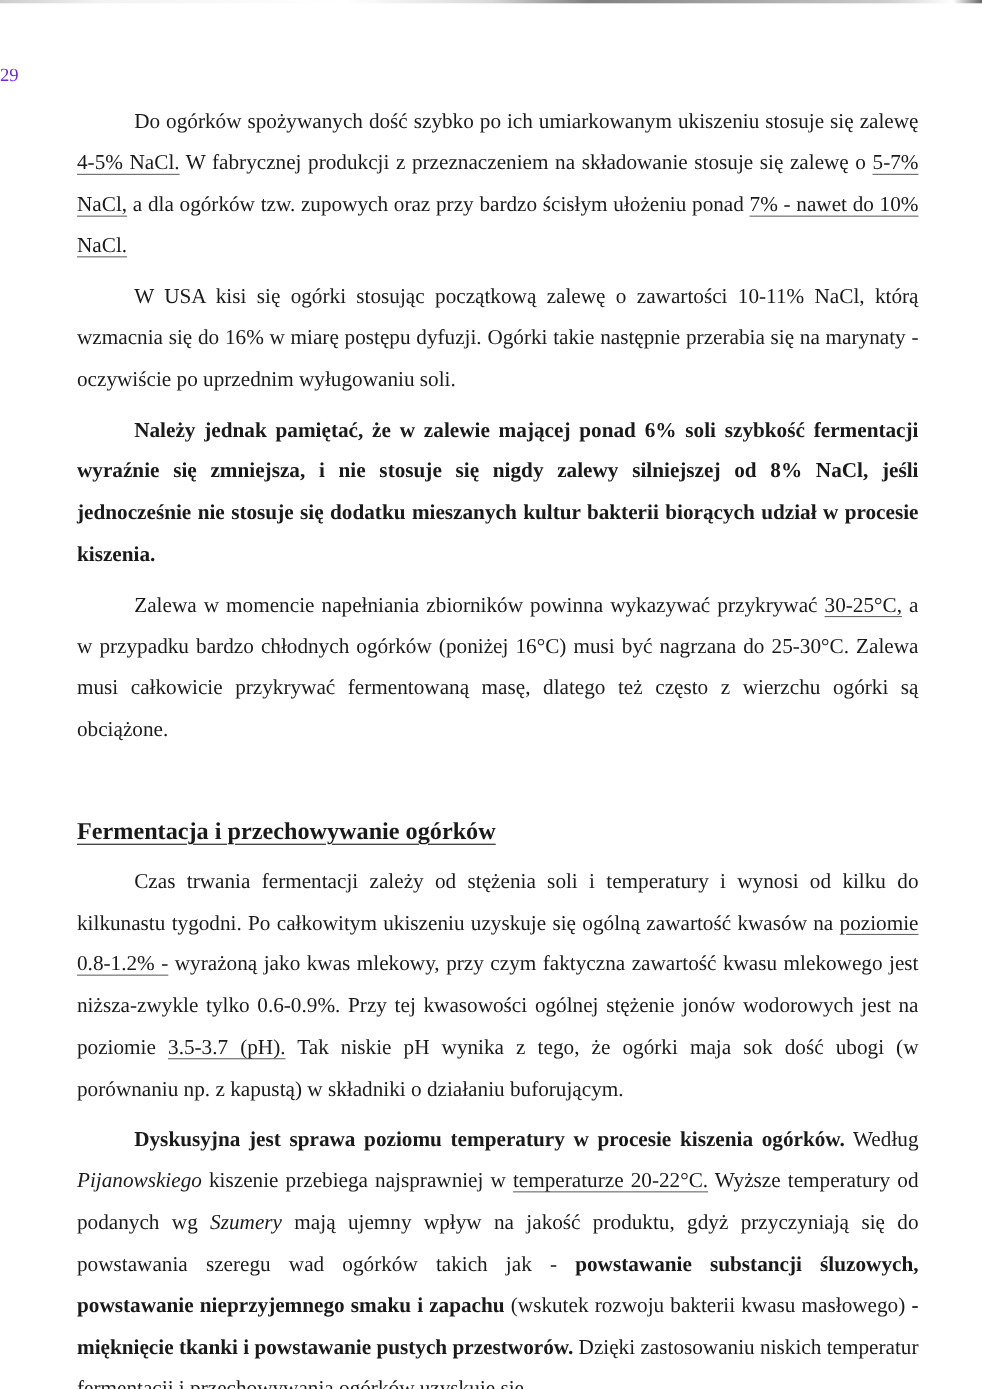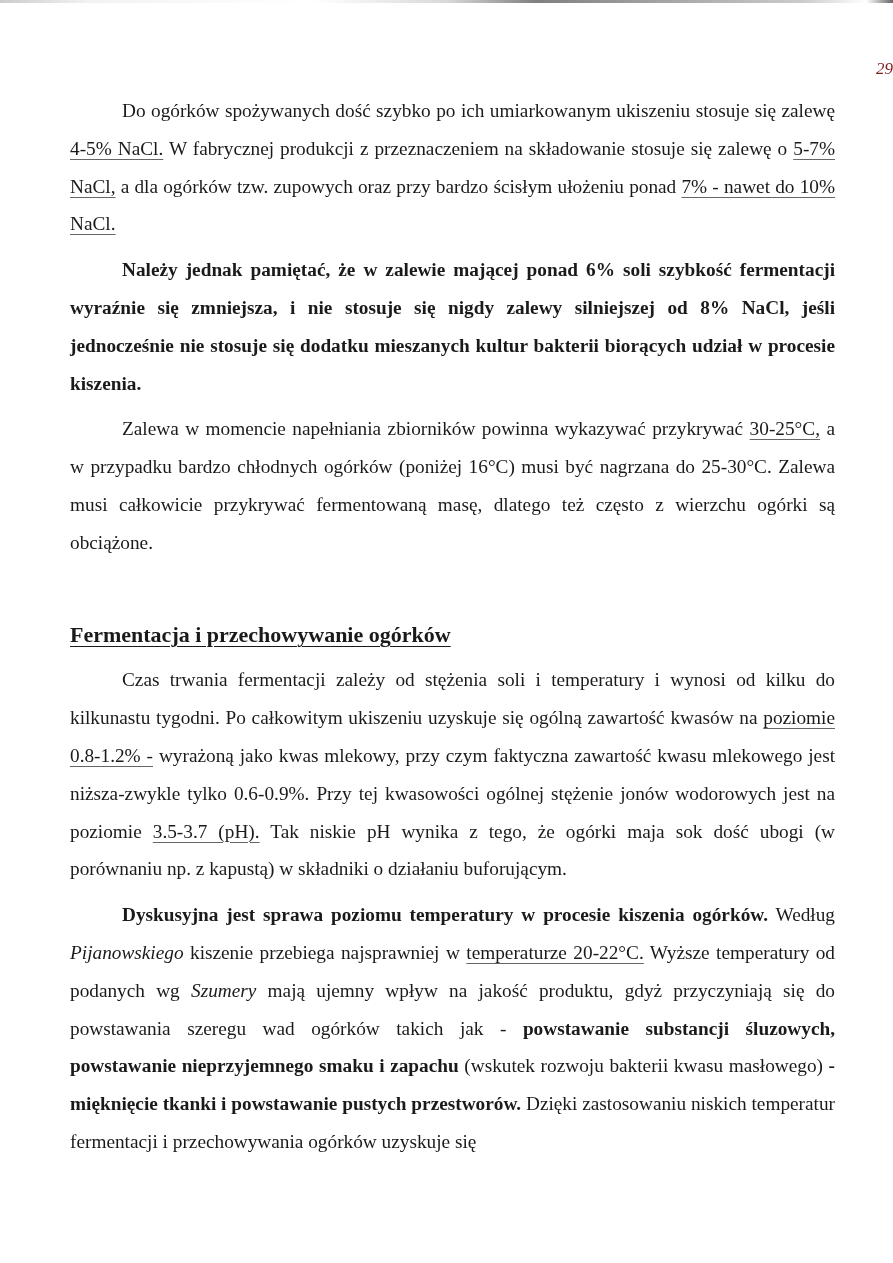--- a/index.html
+++ b/index.html
@@ -7,21 +7,21 @@
     width: 893px; height: 1263px; position: relative; overflow: hidden;
     font-family: "Liberation Serif", serif; color: #1a1a1a;
   }
   .scan-edge {
     position: absolute; left: 0; top: 0; width: 893px; height: 3px;
     background: linear-gradient(90deg, #bbb 0%, #eee 10%, #fff 35%, #ccc 50%, #555 60%, #888 75%, #bbb 90%, #fff 97%, #333 100%);
     opacity: .75;
   }
   .page-number {
     position: absolute; left: 0; width: 893px; top: 59px;
-    text-align: right; font-size: 17px; color: #7f1d1d; font-style: italic;
+    text-align: left; font-size: 17px; color: #6d28d9;
   }
   .content {
     position: absolute; left: 62px; top: 84px; width: 781px;
     font-size: 19.3px; line-height: 37.8px; text-align: justify;
   }
   .content p { margin: 8px; }
   .indent { text-indent: 52px; }
   .u { text-decoration: underline; text-decoration-thickness: 1px; text-underline-offset: 4px; text-decoration-color: #666; }
   b { font-weight: bold; }
   .sp { height: 38px; }
@@ -34,20 +34,21 @@
 </head>
 <body>
 
 <div class="scan-edge"></div>
 
 <div class="page-number">29</div>
 
 <div class="content">
   <p class="indent"><span>Do ogórków spożywanych dość szybko po ich umiarkowanym ukiszeniu stosuje się zalewę </span><span class="u">4-5% NaCl.</span><span> W fabrycznej produkcji z przeznaczeniem na składowanie stosuje się zalewę o </span><span class="u">5-7% NaCl,</span><span> a dla ogórków tzw. zupowych oraz przy bardzo ścisłym ułożeniu ponad </span><span class="u">7% - nawet do 10% NaCl.</span></p>
 
+  <p class="indent">W USA kisi się ogórki stosując początkową zalewę o zawartości 10-11% NaCl, którą wzmacnia się do 16% w miarę postępu dyfuzji. Ogórki takie następnie przerabia się na marynaty - oczywiście po uprzednim wyługowaniu soli.</p>
 
   <p class="indent"><b>Należy jednak pamiętać, że w zalewie mającej ponad 6% soli szybkość fermentacji wyraźnie się zmniejsza, i nie stosuje się nigdy zalewy silniejszej od 8% NaCl, jeśli jednocześnie nie stosuje się dodatku mieszanych kultur bakterii biorących udział w procesie kiszenia.</b></p>
 
   <p class="indent"><span>Zalewa w momencie napełniania zbiorników powinna wykazywać przykrywać </span><span class="u">30-25°C,</span><span> a w przypadku bardzo chłodnych ogórków (poniżej 16°C) musi być nagrzana do 25-30°C. Zalewa musi całkowicie przykrywać fermentowaną masę, dlatego też często z wierzchu ogórki są obciążone.</span></p>
 
   <div class="sp"></div>
 
   <p class="heading">Fermentacja i przechowywanie ogórków</p>
 
   <p class="indent"><span>Czas trwania fermentacji zależy od stężenia soli i temperatury i wynosi od kilku do kilkunastu tygodni. Po całkowitym ukiszeniu uzyskuje się ogólną zawartość kwasów na </span><span class="u">poziomie 0.8-1.2% -</span><span> wyrażoną jako kwas mlekowy, przy czym faktyczna zawartość kwasu mlekowego jest niższa-zwykle tylko  0.6-0.9%. Przy tej kwasowości ogólnej stężenie jonów wodorowych jest na poziomie </span><span class="u">3.5-3.7 (pH).</span><span> Tak niskie pH wynika z tego, że ogórki maja sok dość ubogi (w porównaniu np. z kapustą) w składniki o działaniu buforującym.</span></p>

